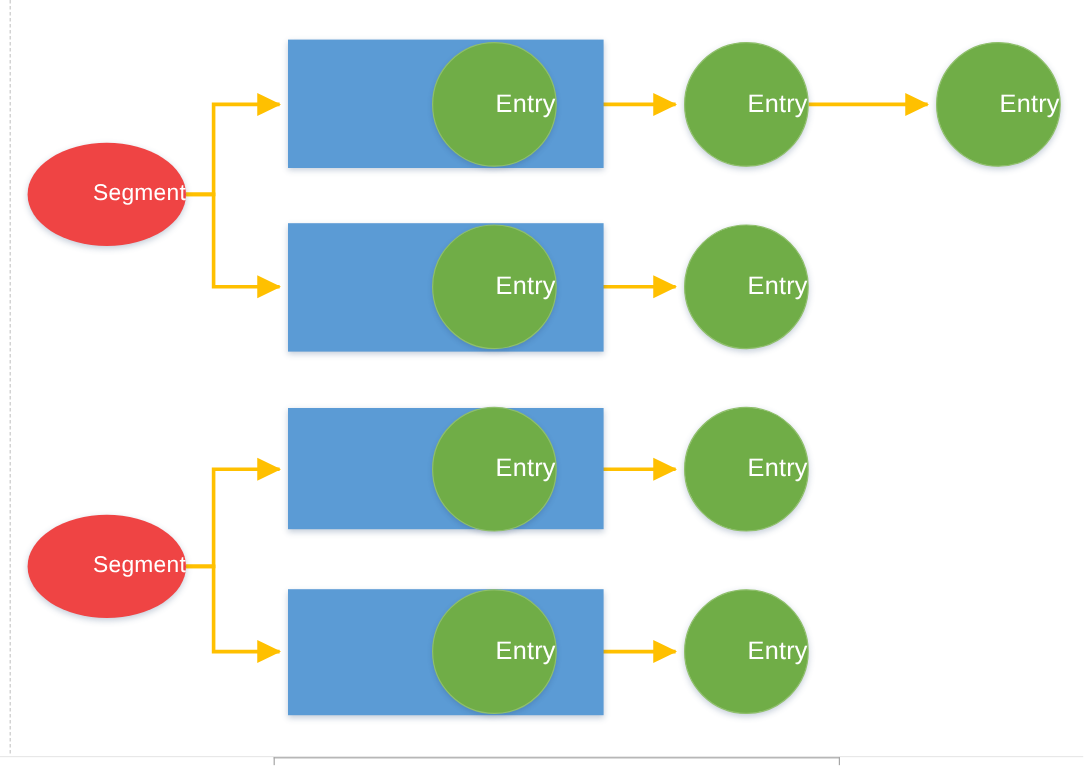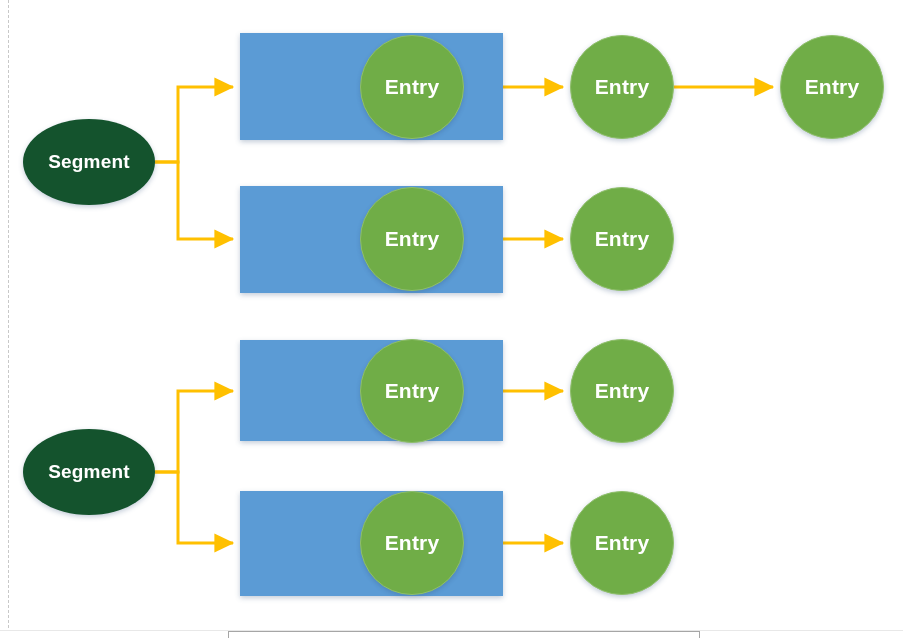--- a/index.html
+++ b/index.html
@@ -55,29 +55,29 @@
     width: 903px;
     height: 638px;
   }
 
   
   .shape {
     position: absolute;
     box-sizing: border-box;
     display: flex;
     align-items: center;
-    justify-content: center;
+    justify-content: flex-end;
     color: #ffffff;
-    font-weight: bold;
+    font-weight: normal;
     letter-spacing: 0.2px;
     white-space: nowrap;
     user-select: none;
   }
   .segment-ellipse {
-    background: #14532d;
+    background: #ef4444;
     border-radius: 50%;
     font-size: 19px;
     box-shadow: 0 2px 5px rgba(60,90,130,0.30);
   }
   .entry-rect {
     background: #5B9BD5;
     box-shadow: 0 2px 5px rgba(60,90,130,0.30);
   }
   .entry-circle {
     background: #70AD47;

